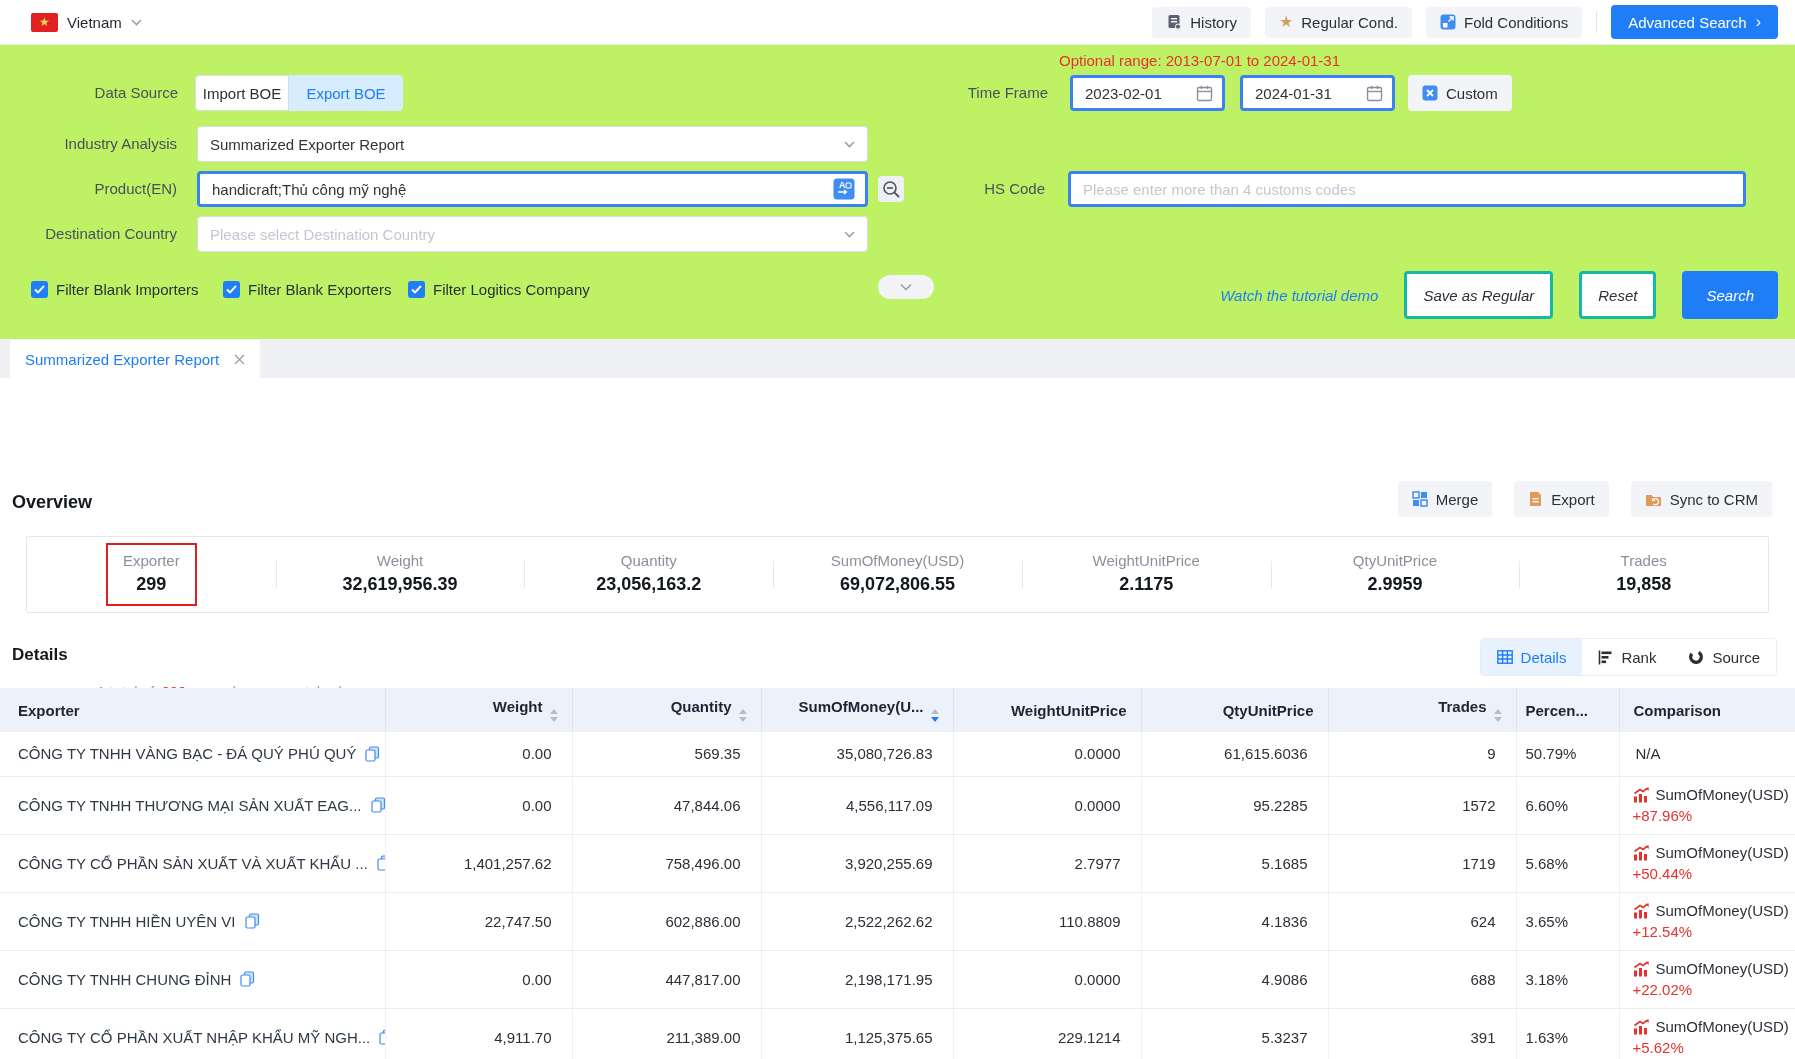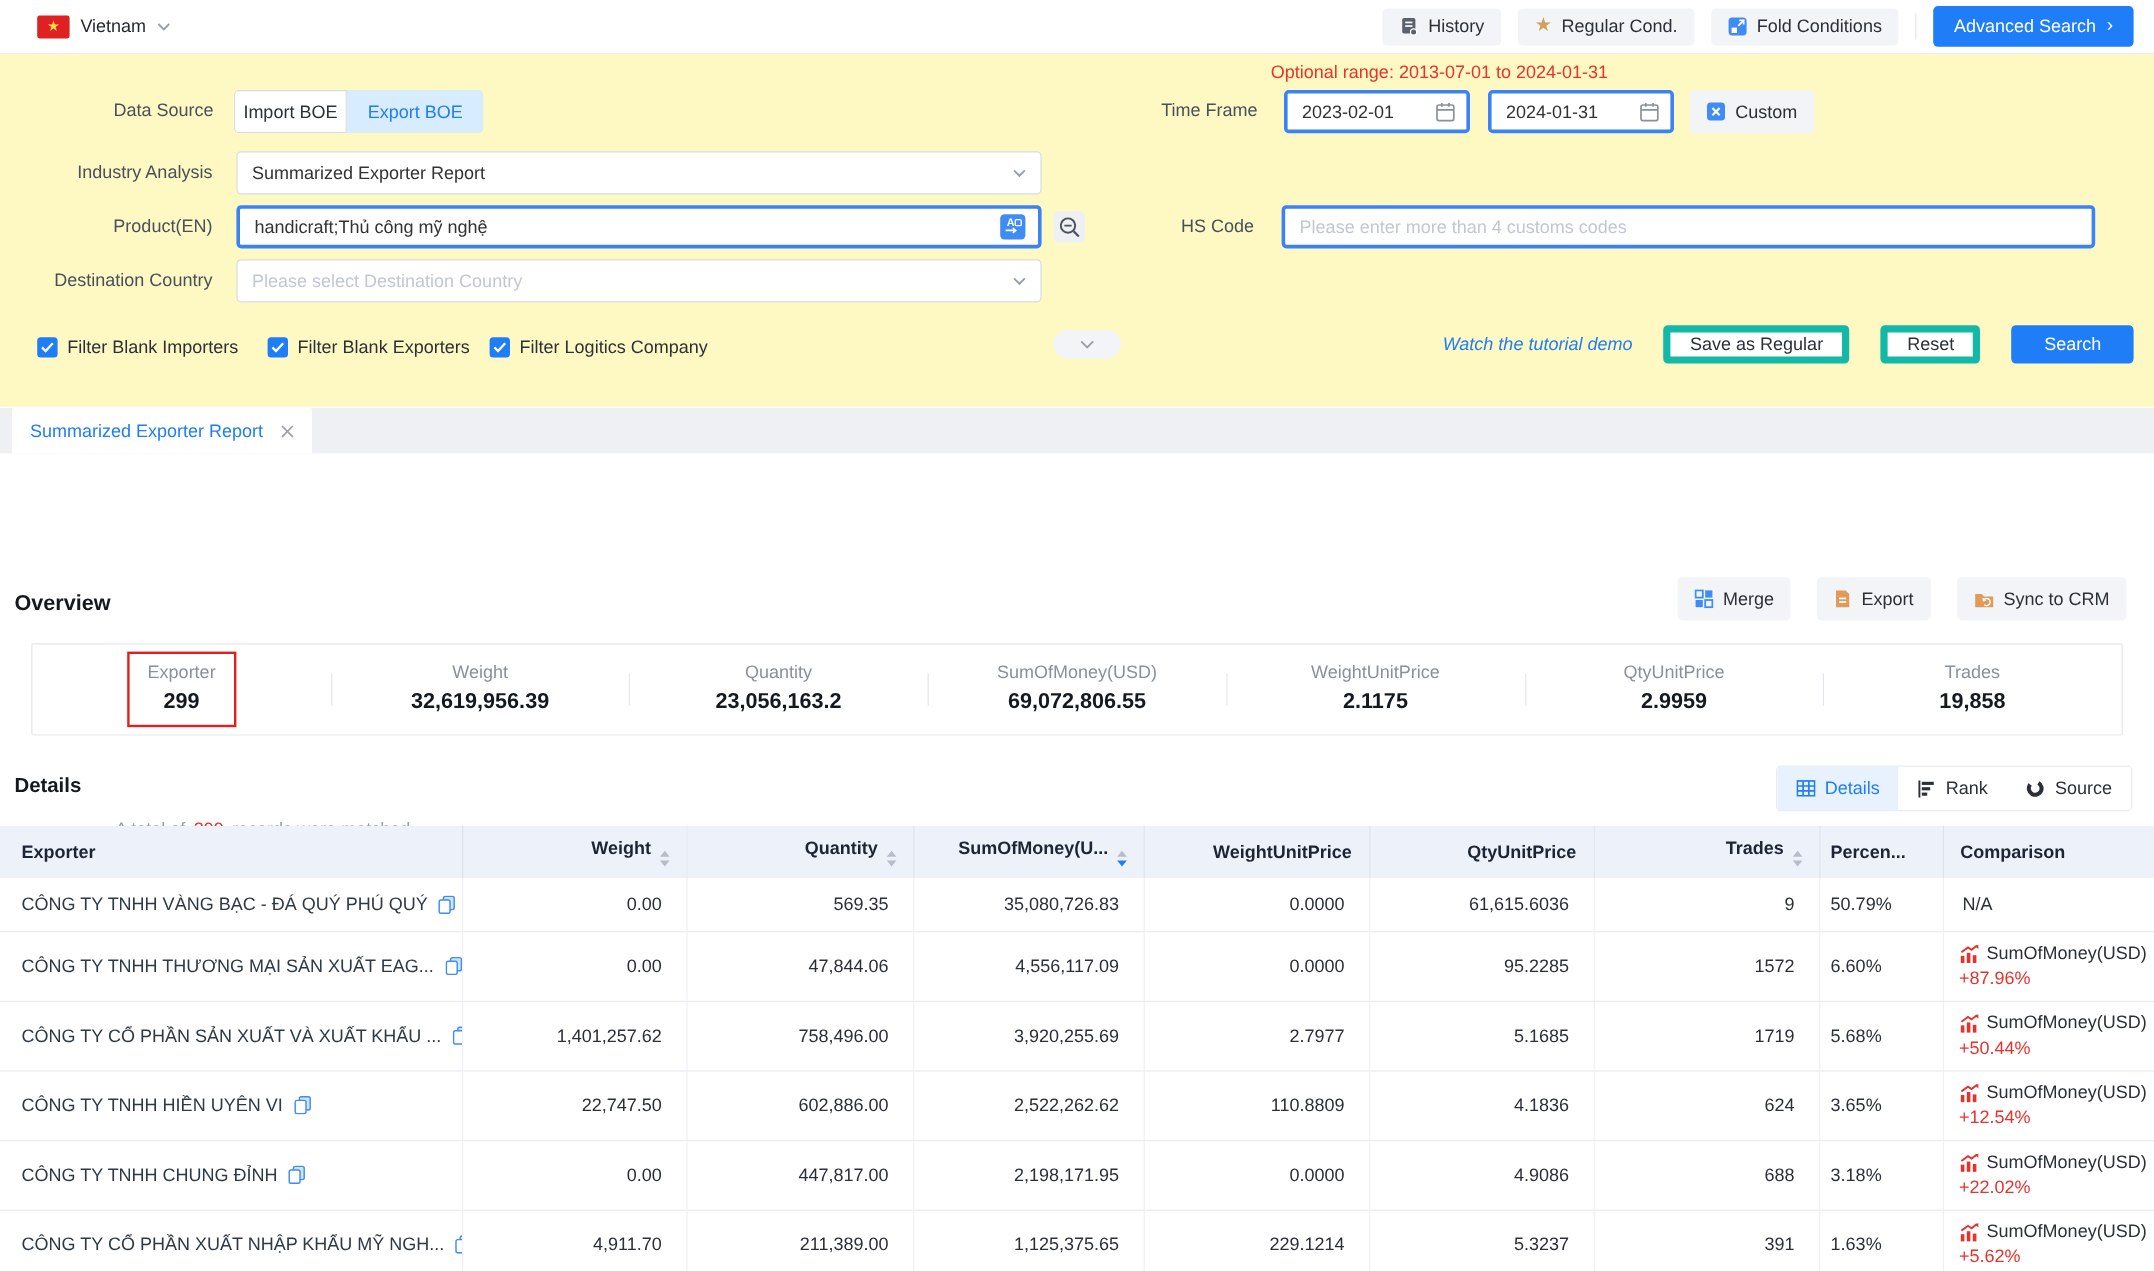--- a/index.html
+++ b/index.html
@@ -15,21 +15,21 @@
     color:#ffd84d;font-size:12px;line-height:1;}
   .topbar-right{display:flex;align-items:center;gap:14px;}
   .tb-btn{display:flex;align-items:center;gap:8px;height:31px;padding:0 14px;background:#f2f4f7;border:none;
     border-radius:4px;font-size:15px;color:#2b3038;cursor:pointer;white-space:nowrap;}
   .tb-divider{width:1px;height:22px;background:#e3e6eb;}
   .adv-btn{display:flex;align-items:center;gap:9px;height:34px;padding:0 17px;background:#1e7df7;border:none;
     border-radius:4px;font-size:15px;color:#fff;cursor:pointer;white-space:nowrap;}
   .adv-arrow{font-size:16px;line-height:1;}
 
   
-  .filter-form{position:absolute;top:45px;left:0;width:1795px;height:294px;background:#fef9c3;}
+  .filter-form{position:absolute;top:45px;left:0;width:1795px;height:294px;background:#bef264;}
   .optional-range{position:absolute;left:1059px;top:7px;font-size:15px;color:#e8322e;}
   .f-label{position:absolute;width:160px;text-align:right;font-size:15px;color:#49505c;white-space:nowrap;}
   .seg{position:absolute;left:195px;top:30px;display:flex;height:36px;border-radius:4px;overflow:hidden;cursor:pointer;}
   .seg-btn{display:flex;align-items:center;justify-content:center;font-size:15px;}
   .seg-off{width:94px;background:#fff;border:1px solid #d8dce3;border-radius:4px 0 0 4px;color:#2b3038;}
   .seg-on{width:114px;background:#d8ecff;color:#1e7df7;border-radius:0 4px 4px 0;}
   .inp{position:absolute;height:36px;border:3px solid #3b82f6;border-radius:4px;background:#fff;font-size:15px;color:#333;
     padding:0 12px;font-family:inherit;outline:none;}
   .inp::placeholder{color:#c2c7d0;}
   .sel{position:absolute;height:36px;border:1px solid #d8dce3;border-radius:4px;background:#fff;font-size:15px;
@@ -39,22 +39,22 @@
   .icon-in-input{position:absolute;cursor:pointer;}
   .sq-btn{position:absolute;width:26px;height:26px;background:#eef0f3;border-radius:4px;display:flex;align-items:center;
     justify-content:center;cursor:pointer;}
   .cb-item{position:absolute;top:236px;display:flex;align-items:center;gap:8px;cursor:pointer;}
   .cb-box{width:17px;height:17px;background:#1e7df7;border-radius:3px;display:flex;align-items:center;justify-content:center;}
   .cb-label{font-size:15px;color:#2b3038;white-space:nowrap;}
   .collapse-pill{position:absolute;left:878px;top:230px;width:56px;height:24px;background:#f2f4f7;border:none;
     border-radius:12px;display:flex;align-items:center;justify-content:center;cursor:pointer;}
   .form-actions{position:absolute;right:17px;top:226px;display:flex;align-items:center;gap:26px;}
   .link{font-size:15px;color:#1e7df7;cursor:pointer;white-space:nowrap;font-style:italic;}
-  .btn{height:32px;padding:0 16px;border:6px solid #14b8a6;border-radius:4px;background:#fff;font-size:15px;color:#2b3038;
-    cursor:pointer;white-space:nowrap;}
+  .btn{height:48px;padding:0 16px;border:3px solid #14b8a6;border-radius:4px;background:#fff;font-size:15px;color:#2b3038;
+    cursor:pointer;white-space:nowrap;font-style:italic;}
   .btn-primary{background:#1e7df7;border-color:#1e7df7;color:#fff;padding:0 21px;}
 
   
   .tabbar{position:absolute;top:340px;left:0;width:100%;height:38px;background:#eef0f3;}
   .tab{position:absolute;left:10px;top:0;height:38px;background:#fff;display:flex;align-items:center;gap:15px;
     padding:0 15px 0 15px;font-size:15px;color:#1e7df7;cursor:pointer;border-radius:2px 2px 0 0;}
 
   
   .content{position:absolute;top:378px;left:0;width:1795px;height:681px;background:#fff;}
   .report-title{position:absolute;top:42px;left:0;width:100%;text-align:center;font-size:20px;font-weight:500;color:#14181f;}

